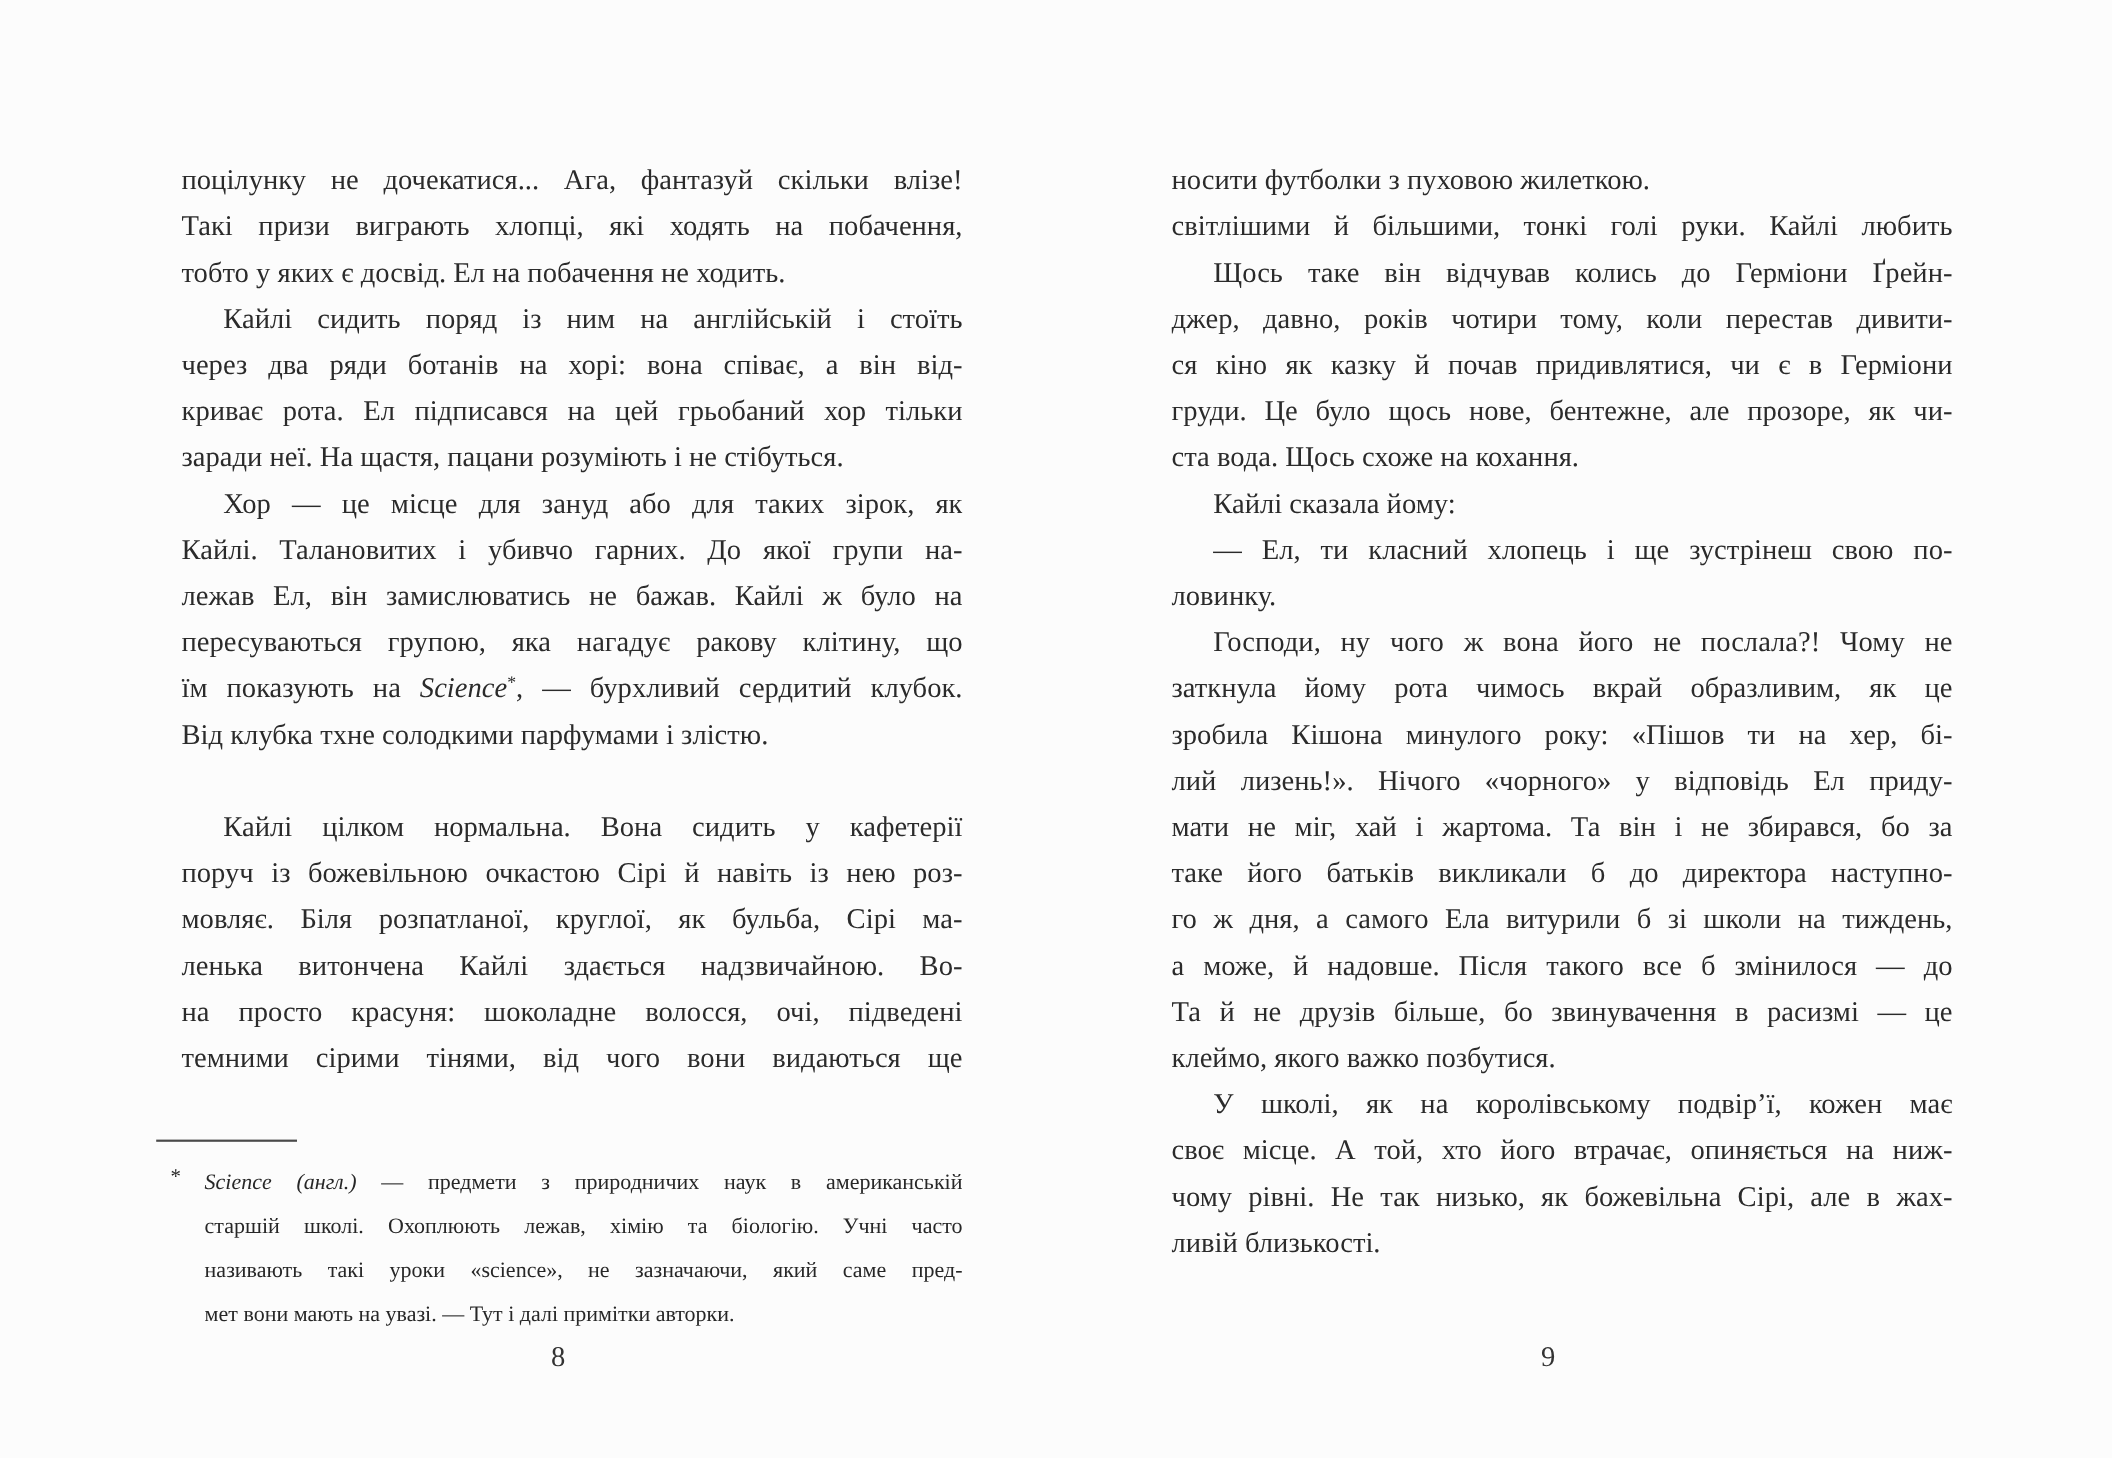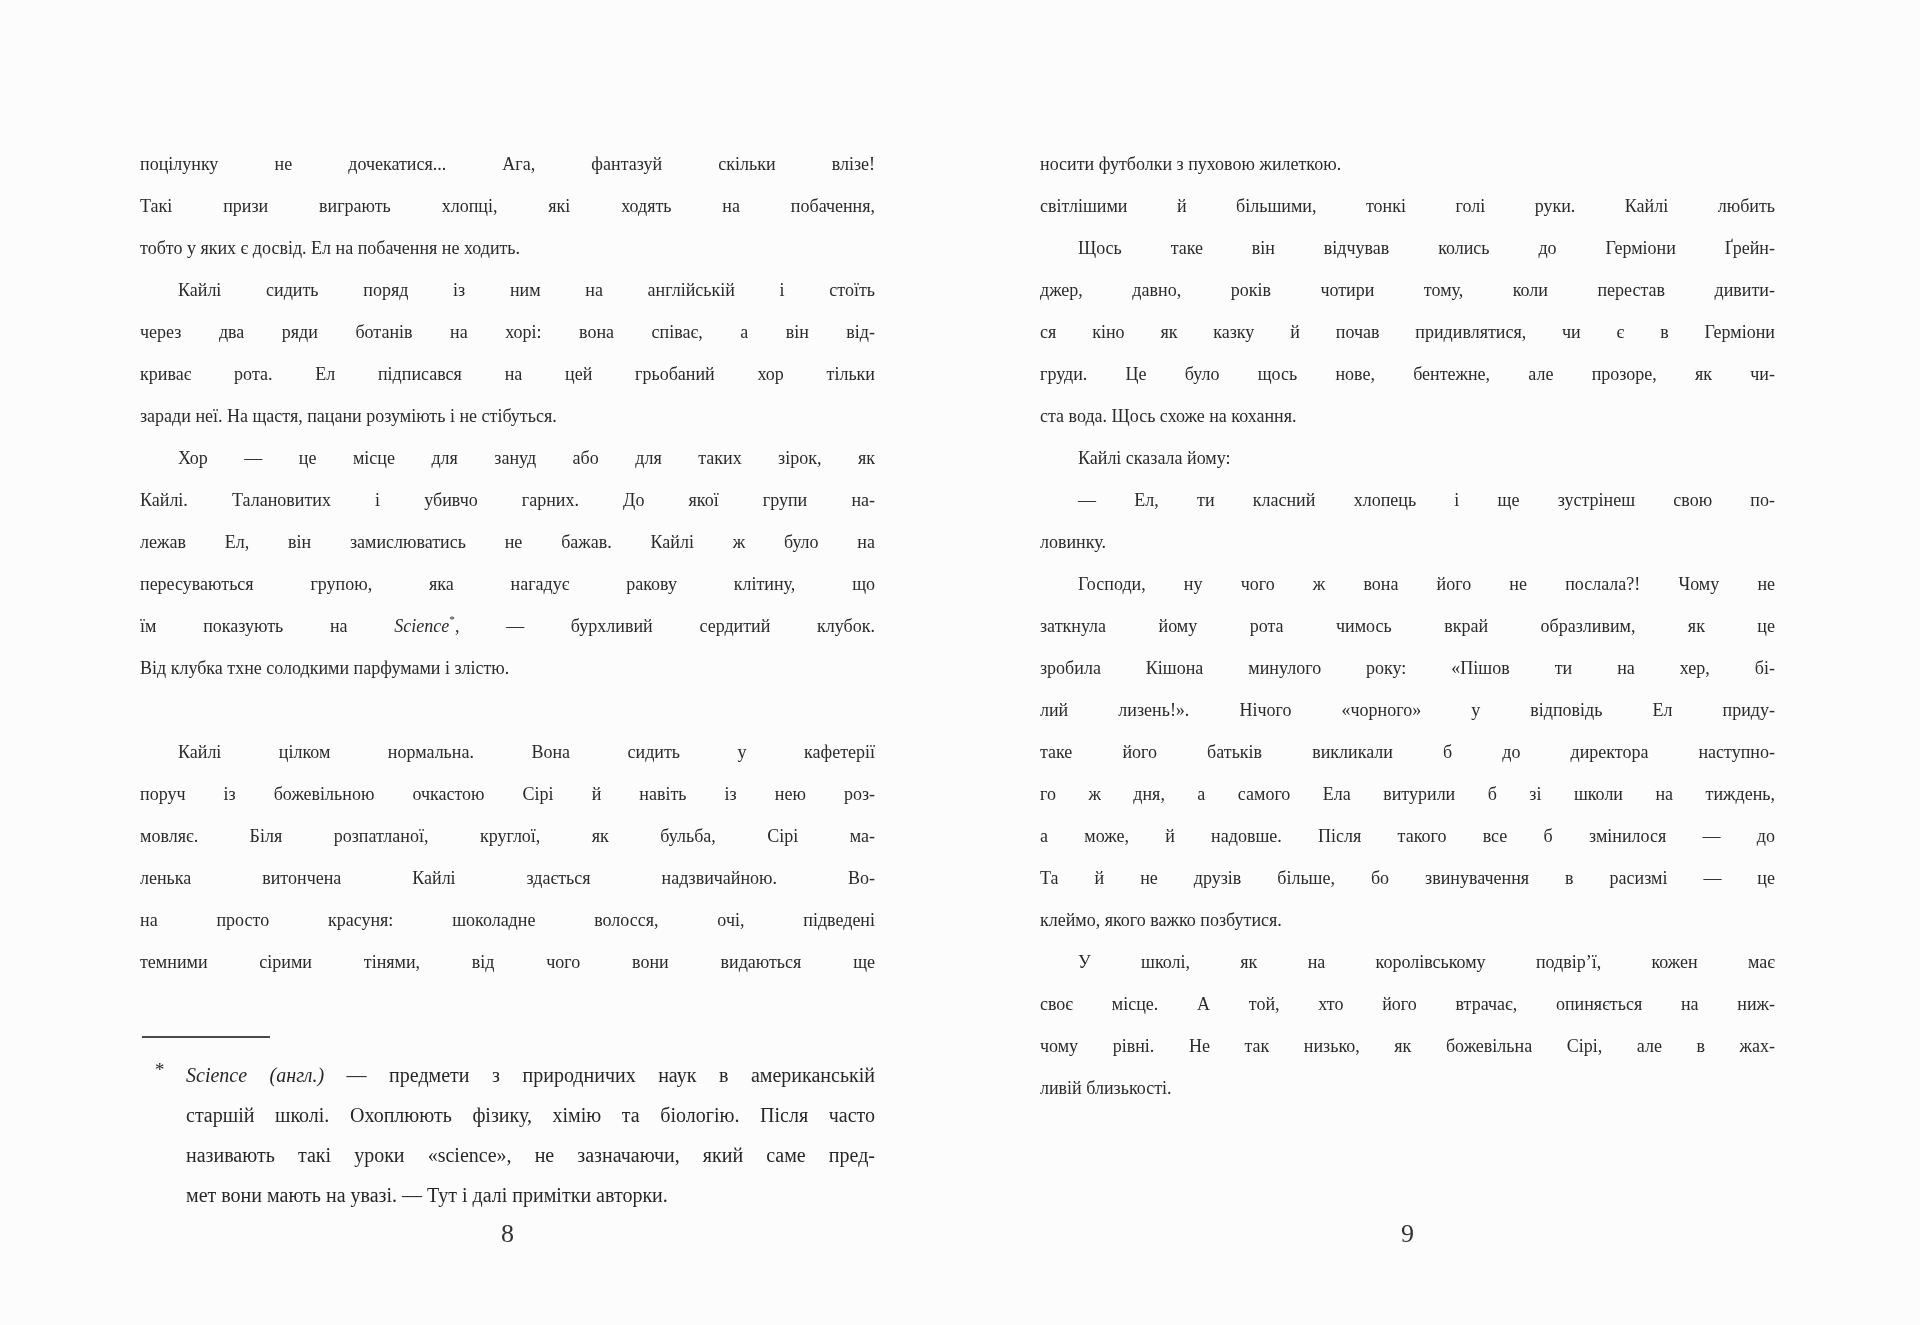--- a/index.html
+++ b/index.html
@@ -8,21 +8,21 @@
     background: #fcfcfc;
     position: relative;
     font-family: "Liberation Serif", "DejaVu Serif", serif;
     color: #2b2b2b;
     overflow: hidden;
   }
   .page { position: absolute; top: 143px; width: 735px; }
   #left-page  { left: 140px; }
   #right-page { left: 1040px; }
 
-  .body-text { font-size: 18px; line-height: 42px; }
+  .body-text { font-size: 26px; line-height: 42px; margin-left: 25px; }
   .line {
     height: 42px; overflow: hidden;
     text-align: justify; text-align-last: justify;
   }
   .line.last { text-align-last: left; }
   .line.indent { text-indent: 38px; }
   .spacer { height: 42px; }
 
   .italic { font-style: italic; }
   .sup { font-size: 0.62em; position: relative; top: -9px; }
@@ -71,21 +71,21 @@
       <div class="line"><span>мовляє. Біля розпатланої, круглої, як бульба, Сірі ма-</span></div>
       <div class="line"><span>ленька витончена Кайлі здається надзвичайною. Во-</span></div>
       <div class="line"><span>на просто красуня: шоколадне волосся, очі, підведені</span></div>
       <div class="line"><span>темними сірими тінями, від чого вони видаються ще</span></div>
     </div>
   <div class="fn-divider"></div>
   <div class="footnote">
     <span class="fn-marker">*</span>
     <div id="fn-lines">
         <div class="fn-line"><span class="italic">Science (англ.)</span><span> — предмети з природничих наук в американській</span></div>
-        <div class="fn-line"><span>старшій школі. Охоплюють фізику, хімію та біологію. Після часто</span></div>
+        <div class="fn-line"><span>старшій школі. Охоплюють лежав, хімію та біологію. Учні часто</span></div>
         <div class="fn-line"><span>називають такі уроки «science», не зазначаючи, який саме пред-</span></div>
         <div class="fn-line last"><span>мет вони мають на увазі. — Тут і далі примітки авторки.</span></div>
       </div>
   </div>
   <div class="page-number">8</div>
 </div>
 
 <div class="page" id="right-page">
   <div class="body-text">
       <div class="line last"><span>носити футболки з пуховою жилеткою.</span></div>
@@ -95,20 +95,21 @@
       <div class="line"><span>ся кіно як казку й почав придивлятися, чи є в Герміони</span></div>
       <div class="line"><span>груди. Це було щось нове, бентежне, але прозоре, як чи-</span></div>
       <div class="line last"><span>ста вода. Щось схоже на кохання.</span></div>
       <div class="line indent last"><span>Кайлі сказала йому:</span></div>
       <div class="line indent"><span>— Ел, ти класний хлопець і ще зустрінеш свою по-</span></div>
       <div class="line last"><span>ловинку.</span></div>
       <div class="line indent"><span>Господи, ну чого ж вона його не послала?! Чому не</span></div>
       <div class="line"><span>заткнула йому рота чимось вкрай образливим, як це</span></div>
       <div class="line"><span>зробила Кішона минулого року: «Пішов ти на хер, бі-</span></div>
       <div class="line"><span>лий лизень!». Нічого «чорного» у відповідь Ел приду-</span></div>
+      <div class="line"><span>мати не міг, хай і жартома. Та він і не збирався, бо за</span></div>
       <div class="line"><span>таке його батьків викликали б до директора наступно-</span></div>
       <div class="line"><span>го ж дня, а самого Ела витурили б зі школи на тиждень,</span></div>
       <div class="line"><span>а може, й надовше. Після такого все б змінилося — до</span></div>
       <div class="line"><span>Та й не друзів більше, бо звинувачення в расизмі — це</span></div>
       <div class="line last"><span>клеймо, якого важко позбутися.</span></div>
       <div class="line indent"><span>У школі, як на королівському подвір’ї, кожен має</span></div>
       <div class="line"><span>своє місце. А той, хто його втрачає, опиняється на ниж-</span></div>
       <div class="line"><span>чому рівні. Не так низько, як божевільна Сірі, але в жах-</span></div>
       <div class="line last"><span>ливій близькості.</span></div>
     </div>

